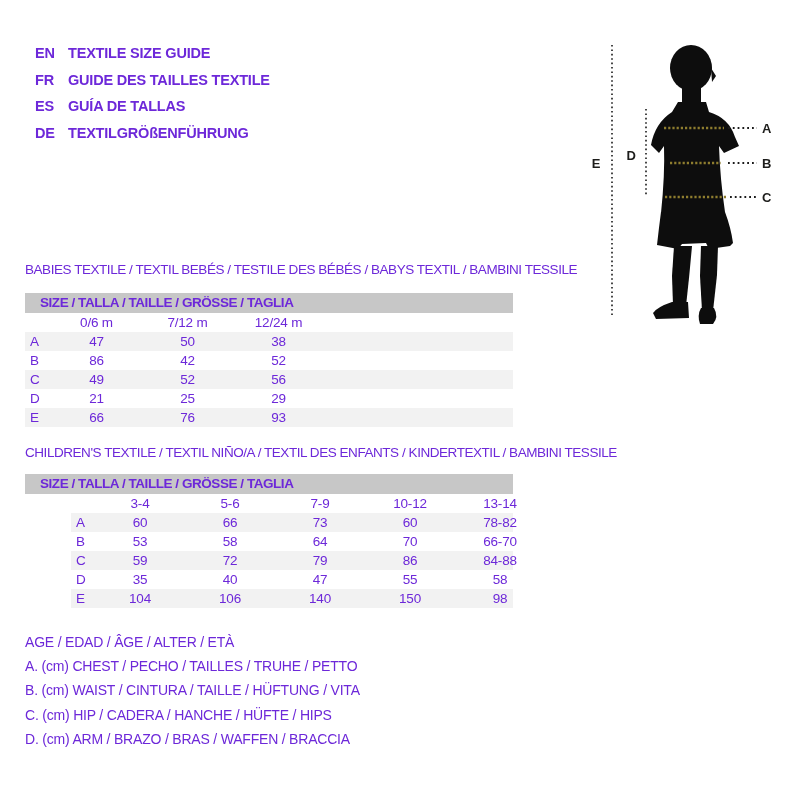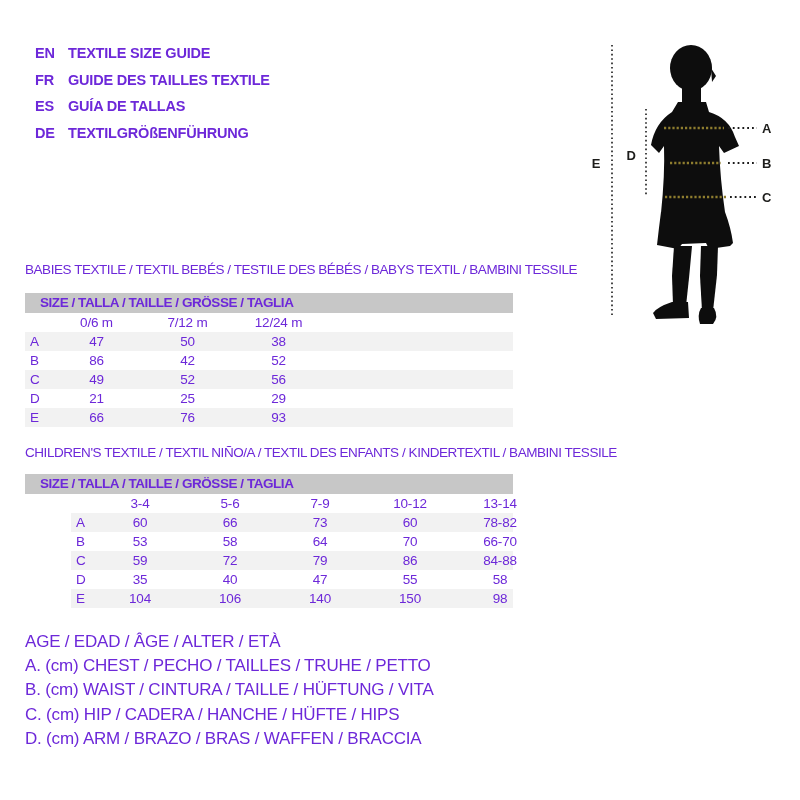--- a/index.html
+++ b/index.html
@@ -26,21 +26,21 @@
   .size-bar { height:20px; line-height:20px; background:#c7c7c7;
               font-weight:bold; font-size:13.5px; padding-left:15px;
               box-sizing:border-box; letter-spacing:-0.45px; }
   .row { display:grid; height:19px; line-height:19px; }
   .babies-grid   { grid-template-columns:26px 91px 91px 91px 1fr; }
   .children-grid { grid-template-columns:24px 90px 90px 90px 90px 90px 1fr;margin-left:46px; }
   .cell { text-align:center; }
   .cell.rowlabel { text-align:left; padding-left:5px; }
   .zebra { background:#f2f2f2; }
   
-  .legend { position:absolute; left:25px; top:630px; font-size:17px; }
+  .legend { position:absolute; left:25px; top:630px; font-size:14px; }
   .legend .legend-line { height:24.2px; line-height:24.2px; white-space:nowrap; }
   
   .fig { position:absolute; left:560px; top:20px; }
   .fig text { font-family:"Liberation Sans", sans-serif; font-weight:bold;
               font-size:13px; fill:#1d1d1b; }
 </style>
 </head>
 <body>
 
 <div class="page">

